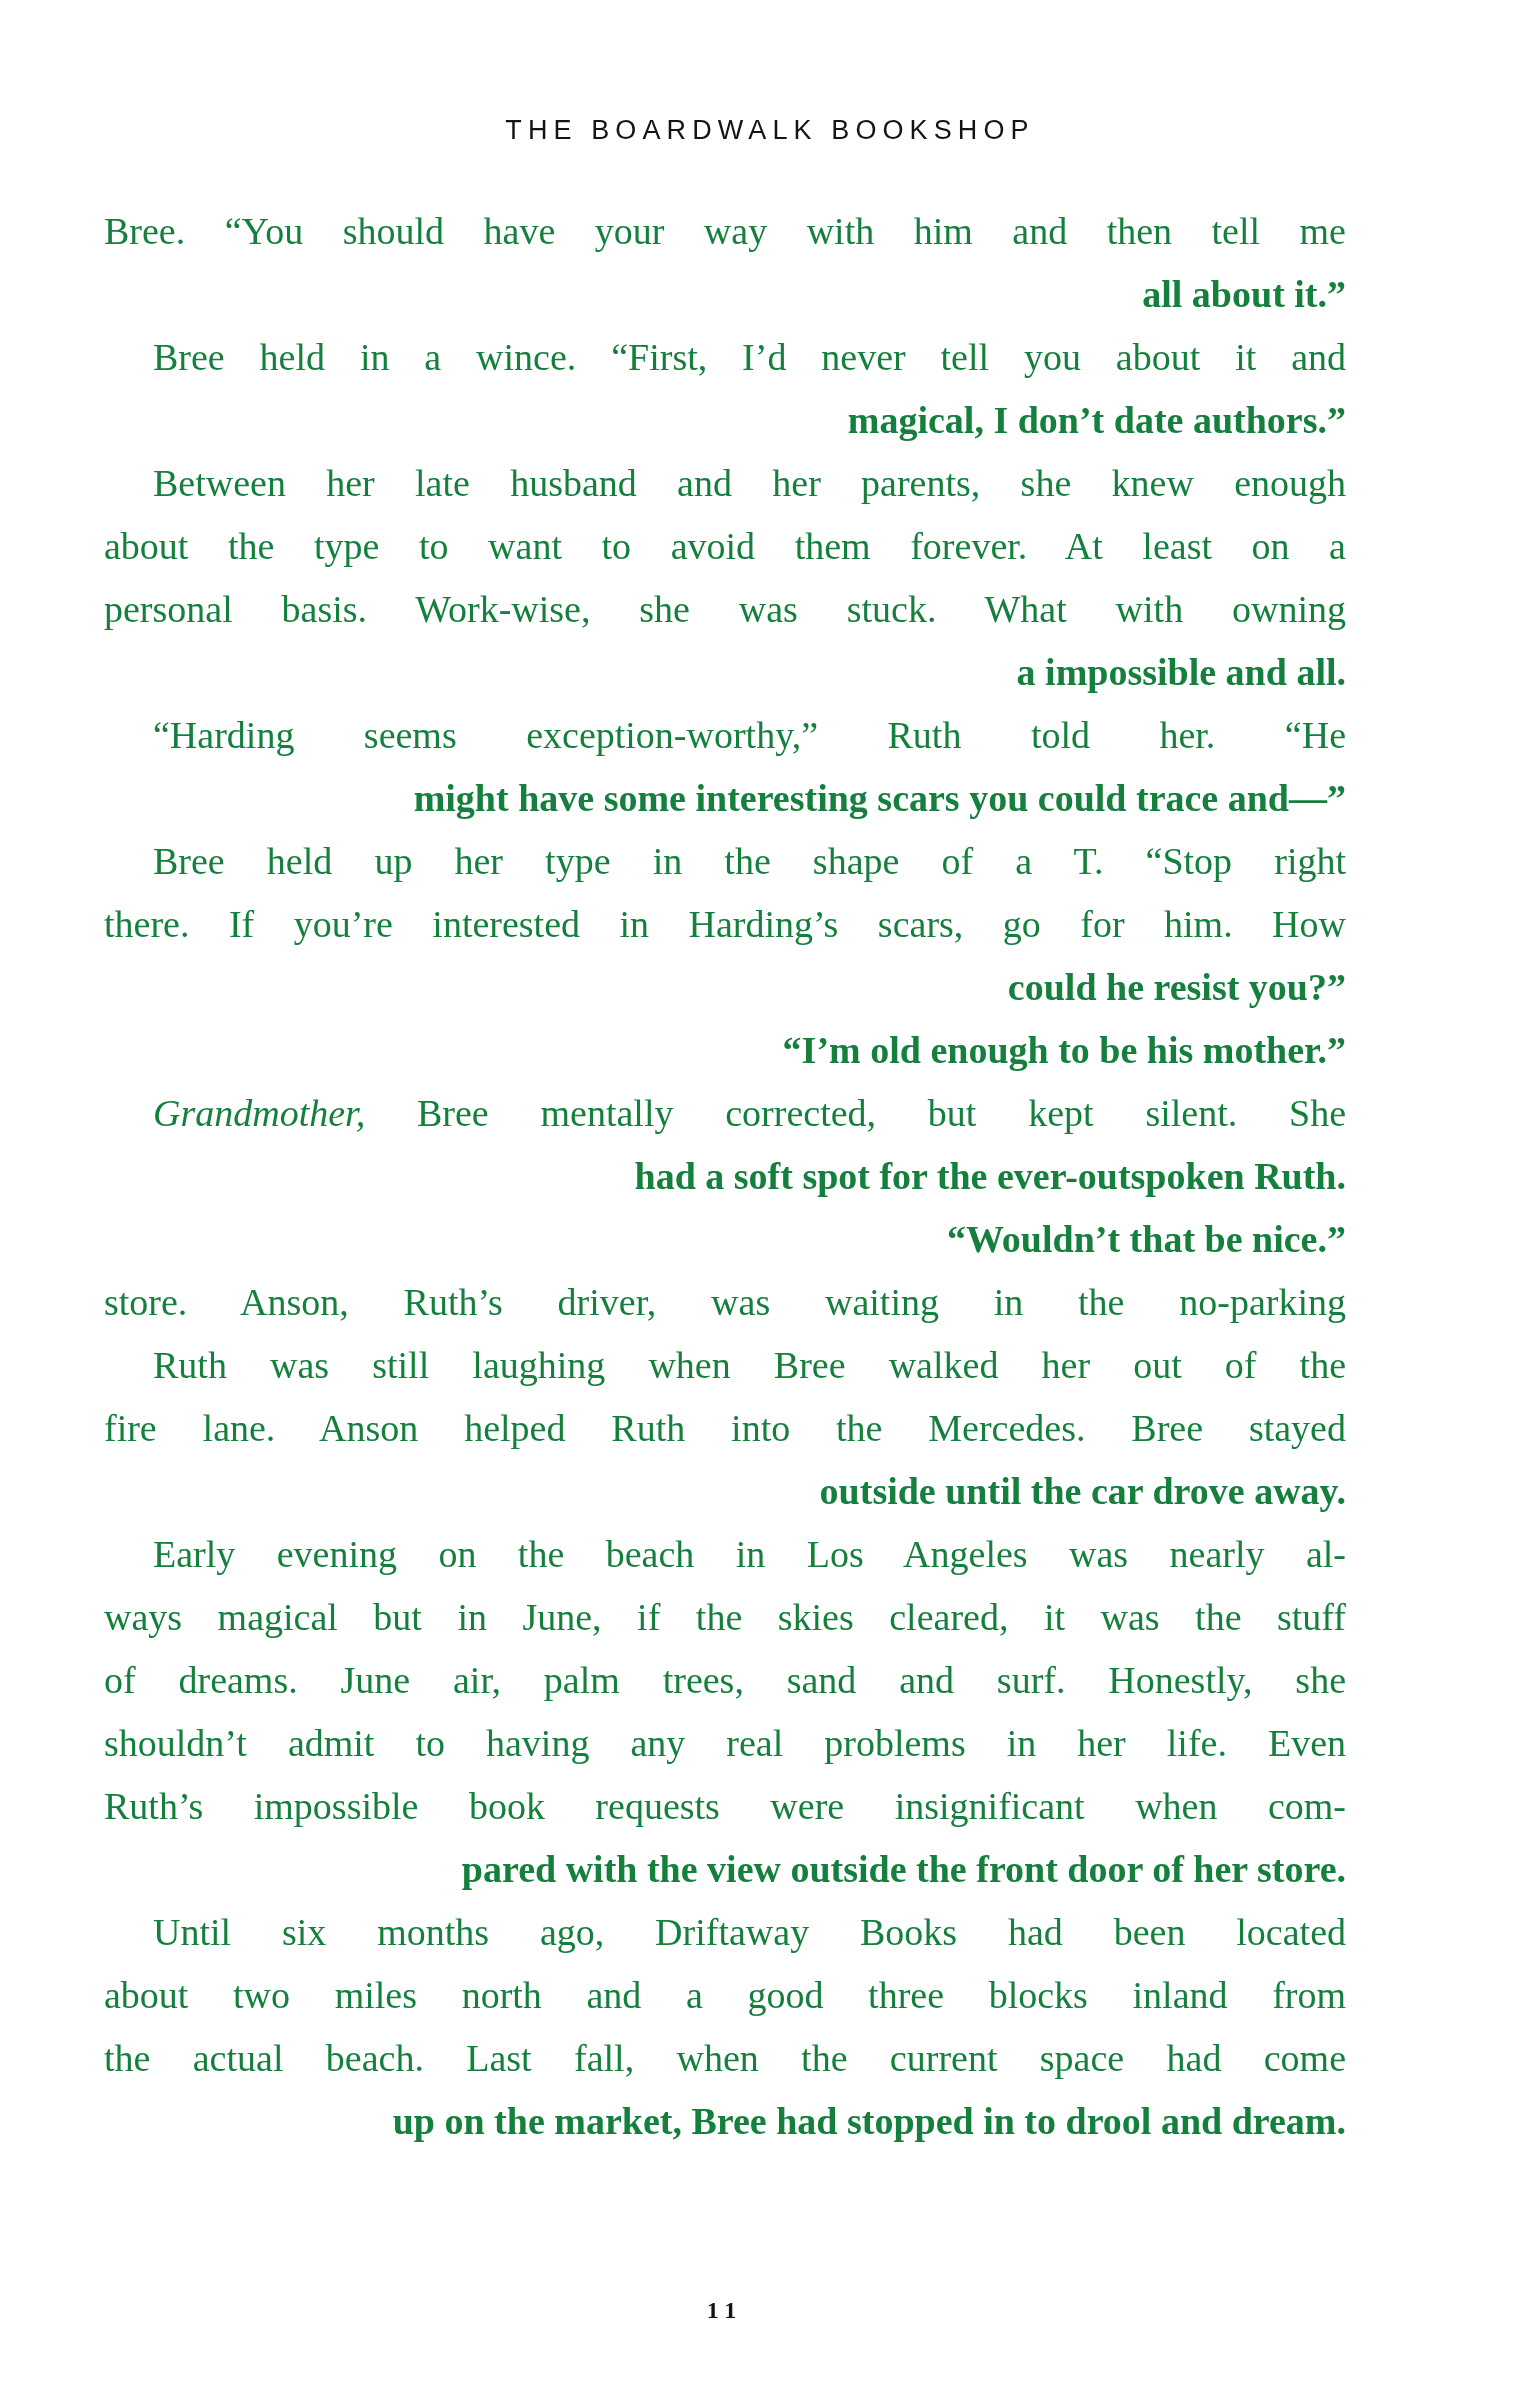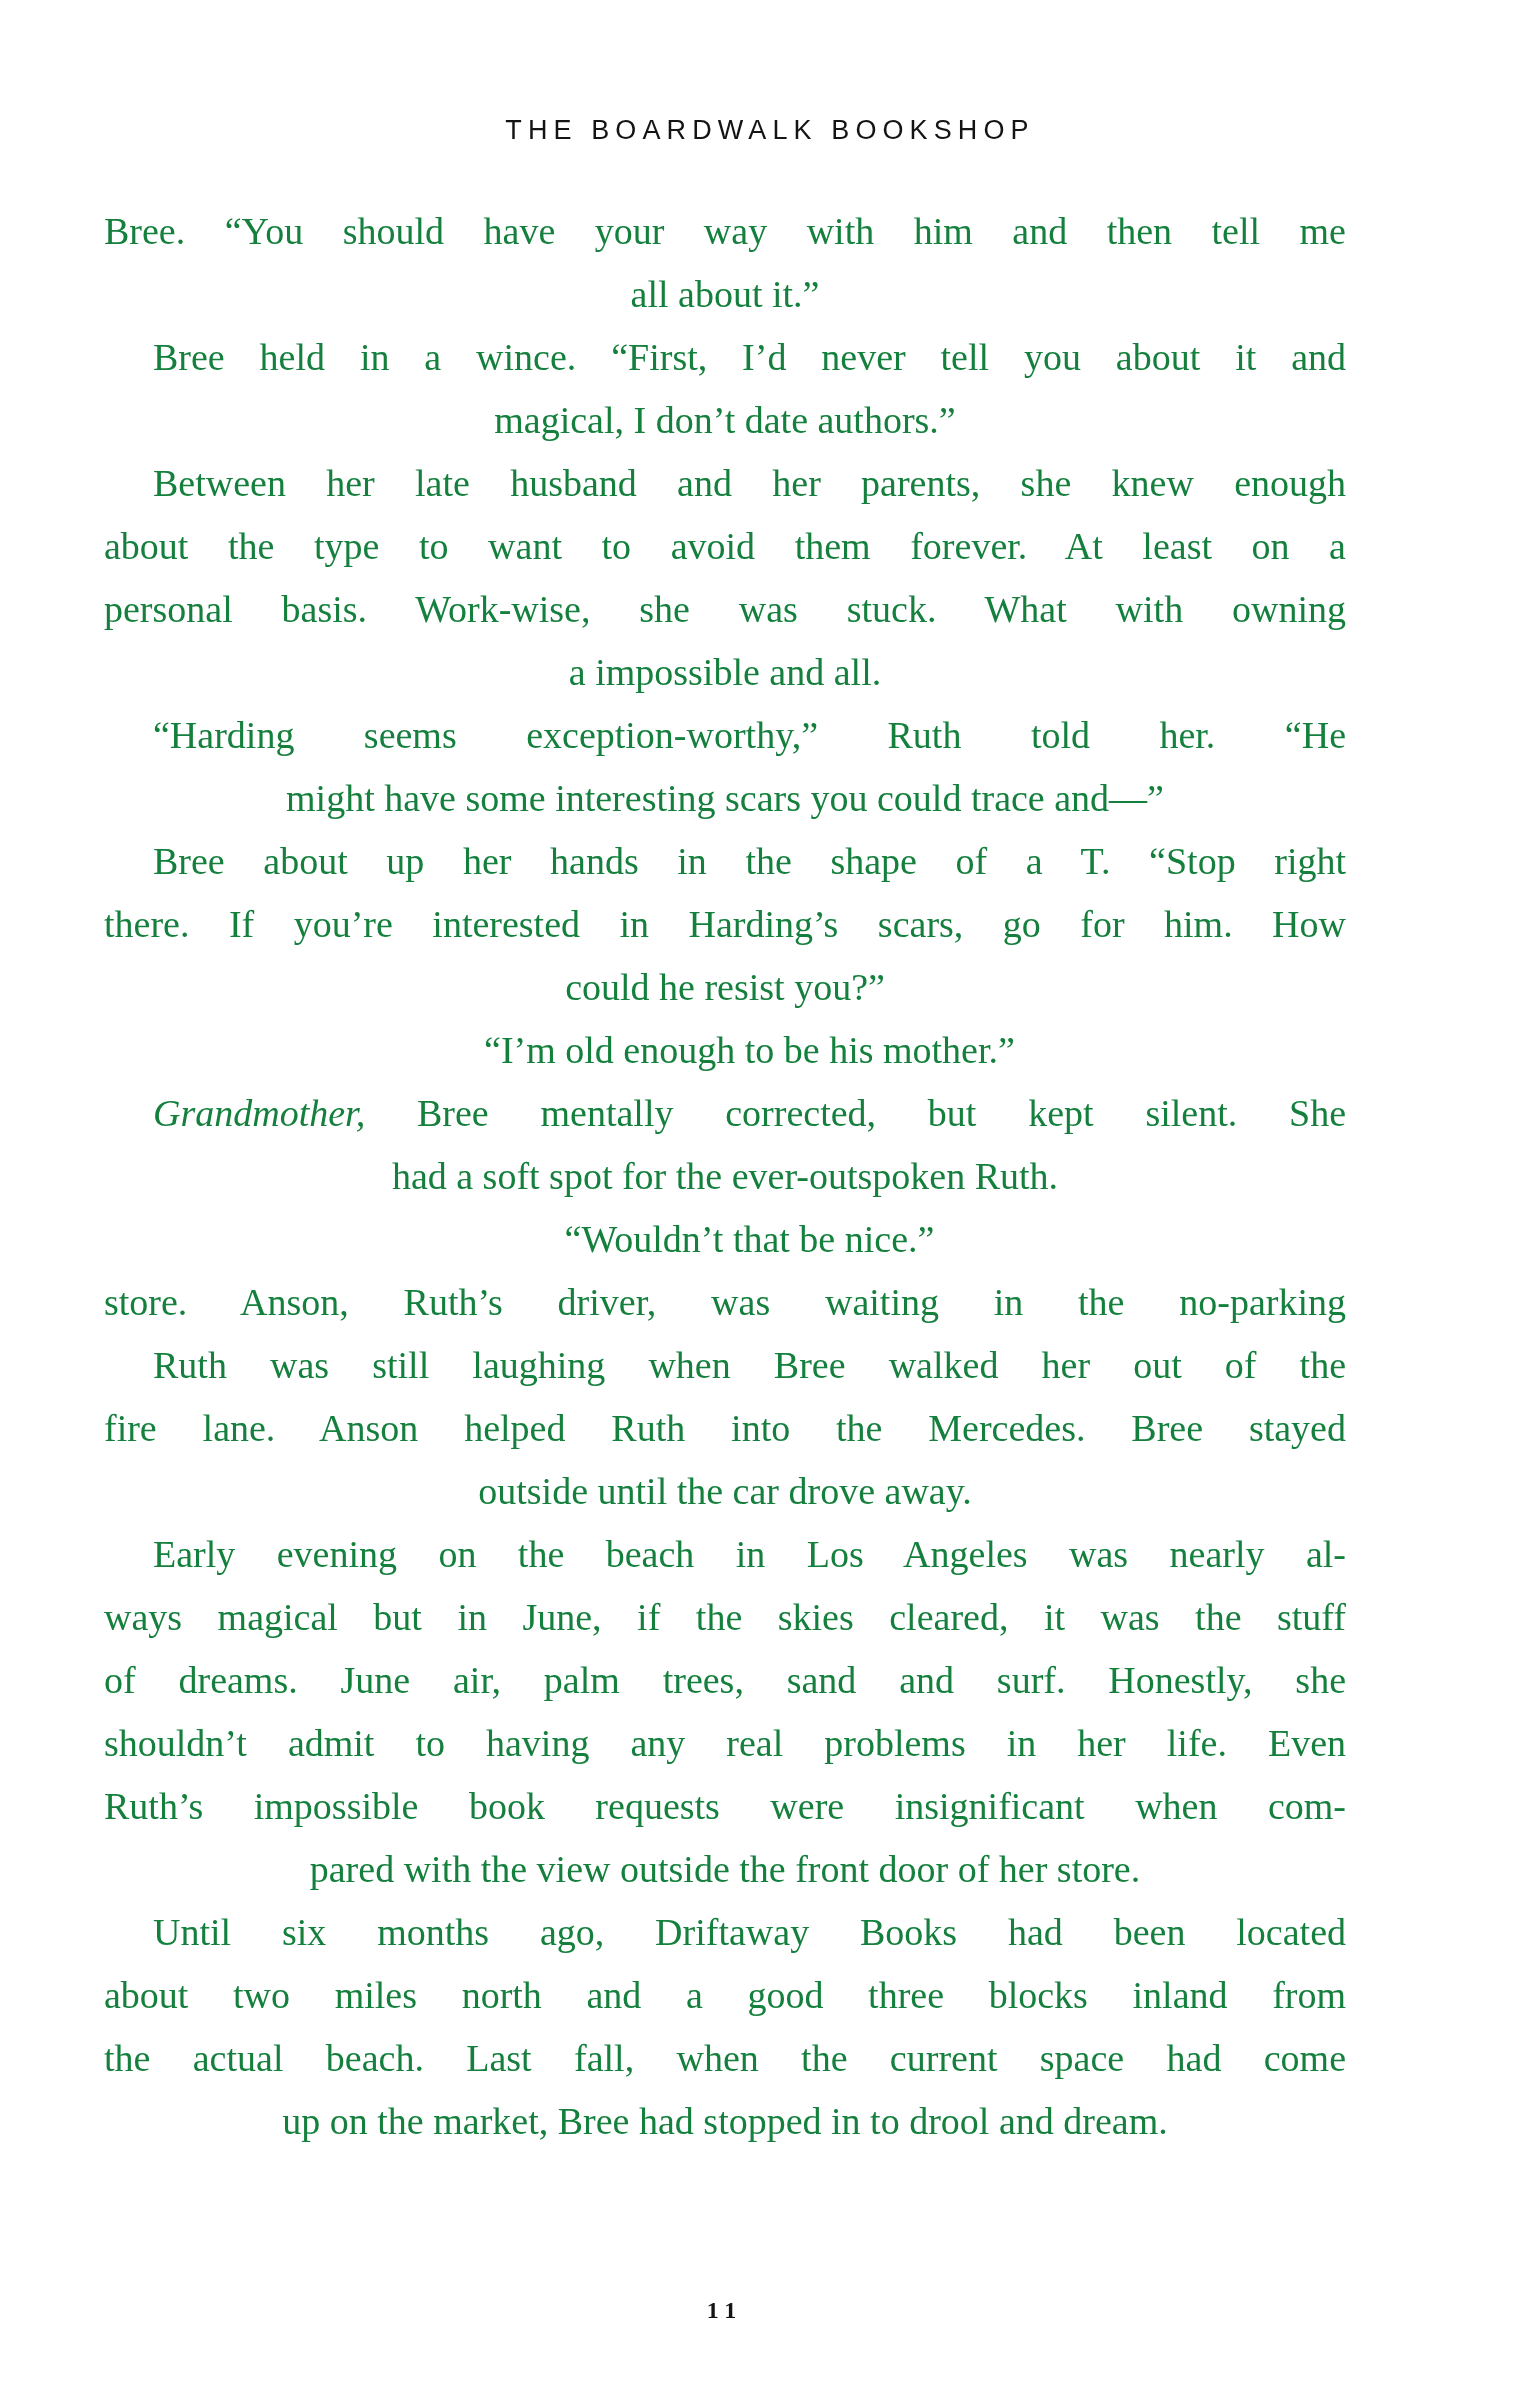--- a/index.html
+++ b/index.html
@@ -31,21 +31,21 @@
     font-family: "Liberation Serif", "DejaVu Serif", serif;
     font-size: 38px;
     line-height: 63px;
     color: #15803d;
   }
   .line { min-height: 63px; }
   .line.just {
     text-align: justify;
     text-align-last: justify;
   }
-  .line.end { text-align: center; }
+  .line.end { text-align: right; font-weight: bold; }
   .line.indent { text-indent: 49px; }
   .em { font-style: italic; }
   .folio {
     position: absolute;
     top: 2297px;
     left: 104px;
     width: 1242px;
     text-align: center;
     font-family: "Liberation Serif", "DejaVu Serif", serif;
     font-size: 24px;
@@ -64,21 +64,21 @@
       <div class="line just"><span>Bree. “You should have your way with him and then tell me</span></div>
       <div class="line end"><span>all about it.”</span></div>
       <div class="line just indent"><span>Bree held in a wince. “First, I’d never tell you about it and</span></div>
       <div class="line end"><span>magical, I don’t date authors.”</span></div>
       <div class="line just indent"><span>Between her late husband and her parents, she knew enough</span></div>
       <div class="line just"><span>about the type to want to avoid them forever. At least on a</span></div>
       <div class="line just"><span>personal basis. Work-wise, she was stuck. What with owning</span></div>
       <div class="line end"><span>a impossible and all.</span></div>
       <div class="line just indent"><span>“Harding seems exception-worthy,” Ruth told her. “He</span></div>
       <div class="line end"><span>might have some interesting scars you could trace and—”</span></div>
-      <div class="line just indent"><span>Bree about up her hands in the shape of a T. “Stop right</span></div>
+      <div class="line just indent"><span>Bree held up her type in the shape of a T. “Stop right</span></div>
       <div class="line just"><span>there. If you’re interested in Harding’s scars, go for him. How</span></div>
       <div class="line end"><span>could he resist you?”</span></div>
       <div class="line end indent"><span>“I’m old enough to be his mother.”</span></div>
       <div class="line just indent"><span class="em">Grandmother,</span><span> Bree mentally corrected, but kept silent. She</span></div>
       <div class="line end"><span>had a soft spot for the ever-outspoken Ruth.</span></div>
       <div class="line end indent"><span>“Wouldn’t that be nice.”</span></div>
       <div class="line just"><span>store. Anson, Ruth’s driver, was waiting in the no-parking</span></div>
       <div class="line just indent"><span>Ruth was still laughing when Bree walked her out of the</span></div>
       <div class="line just"><span>fire lane. Anson helped Ruth into the Mercedes. Bree stayed</span></div>
       <div class="line end"><span>outside until the car drove away.</span></div>

